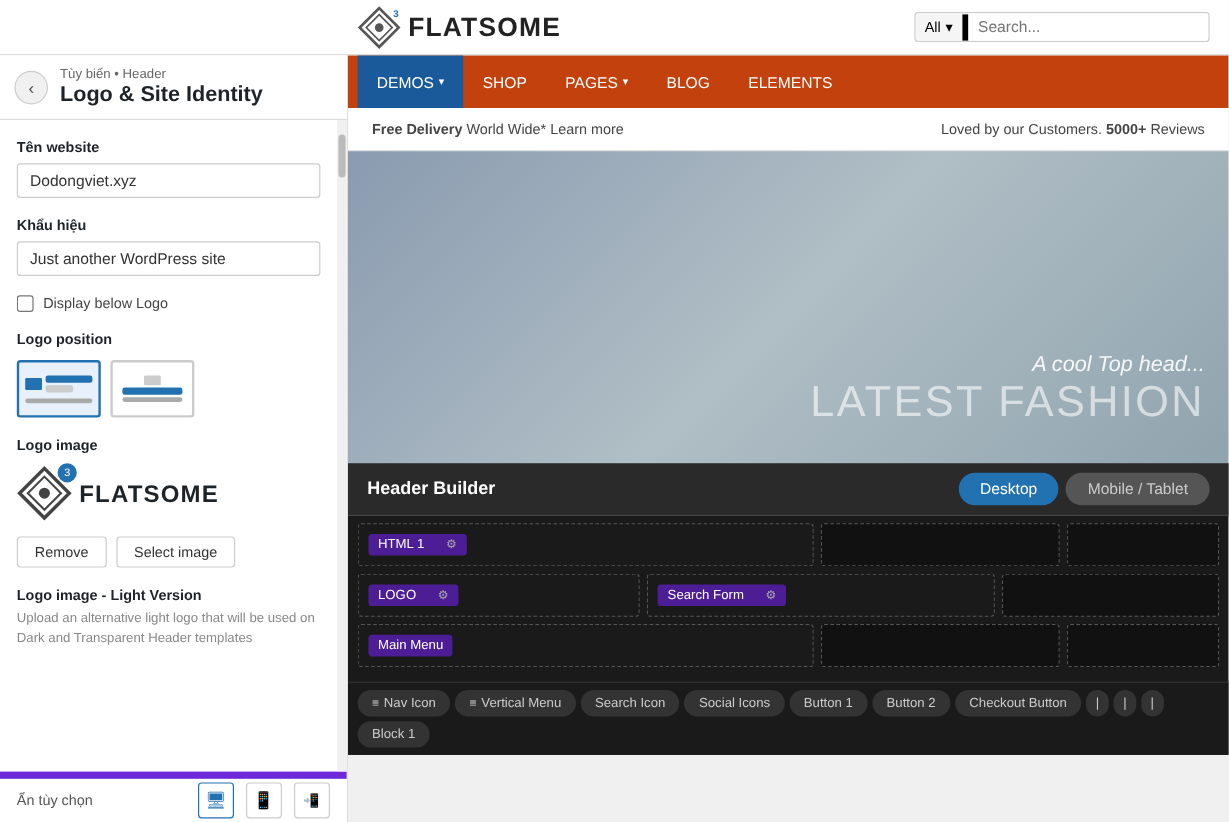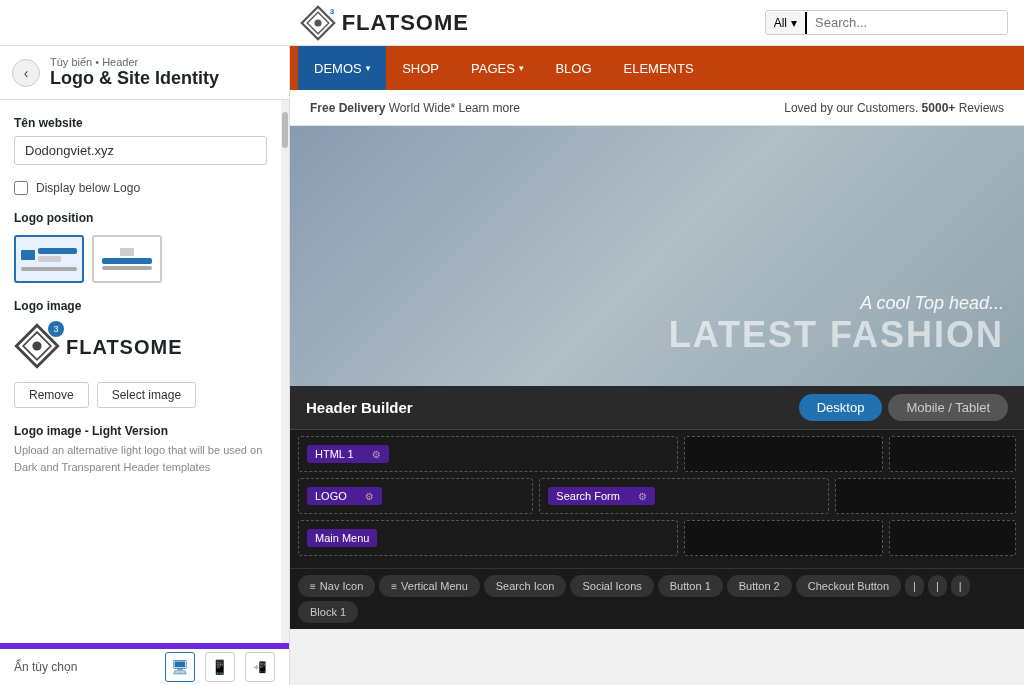--- a/index.html
+++ b/index.html
@@ -4,21 +4,21 @@
   <style>
     * { box-sizing: border-box; margin: 0; padding: 0; }
     body { font-family: -apple-system, BlinkMacSystemFont, 'Segoe UI', Arial, sans-serif; font-size: 13px; background: #f0f0f1; display: flex; flex-direction: column; height: 685px; overflow: hidden; }
 
     
     .top-bar { display: flex; align-items: center; background: #fff; height: 46px; padding: 0 16px; border-bottom: 1px solid #ddd; gap: 12px; flex-shrink: 0; }
     .top-bar-logo { display: flex; align-items: center; gap: 6px; flex: 1; justify-content: center; }
     .logo-diamond { width: 36px; height: 36px; }
     .logo-text { font-size: 22px; font-weight: 700; letter-spacing: 1px; color: #222; }
     .search-area { display: flex; align-items: center; gap: 0; border: 1px solid #ccc; border-radius: 3px; overflow: hidden; }
-    .search-dropdown { padding: 4px 8px; background: #f5f5f5; border-right: 2px solid #000000; font-size: 12px; cursor: pointer; display: flex; align-items: center; gap: 4px; }
+    .search-dropdown { padding: 4px 8px; background: #f5f5f5; border-right: 5px solid #000000; font-size: 12px; cursor: pointer; display: flex; align-items: center; gap: 4px; }
     .search-input { border: none; outline: none; padding: 4px 8px; font-size: 13px; width: 200px; }
 
     
     .main-layout { display: flex; flex: 1; overflow: hidden; }
 
     
     .sidebar { width: 290px; background: #fff; border-right: 1px solid #ddd; display: flex; flex-direction: column; overflow: hidden; flex-shrink: 0; }
     .sidebar-header { display: flex; align-items: center; gap: 10px; padding: 10px 12px; border-bottom: 1px solid #ddd; background: #fff; flex-shrink: 0; }
     .sidebar-back-btn { width: 28px; height: 28px; border-radius: 50%; background: #f0f0f1; border: 1px solid #ccc; cursor: pointer; display: flex; align-items: center; justify-content: center; font-size: 14px; color: #444; }
     .sidebar-breadcrumb { font-size: 11px; color: #666; }
@@ -59,21 +59,21 @@
     .nav-item.active { background: #1a5a9a; }
     .caret { font-size: 9px; }
 
     
     .promo-bar { background: #fff; display: flex; align-items: center; justify-content: space-between; padding: 0 20px; height: 36px; font-size: 12px; color: #444; border-bottom: 1px solid #e0e0e0; flex-shrink: 0; }
 
     
     .hero-area { background: linear-gradient(135deg, #8a9bb0 0%, #b0bec5 50%, #90a4ae 100%); flex: 1; position: relative; overflow: hidden; min-height: 160px; max-height: 260px; }
     .hero-text-bottom { position: absolute; bottom: 30px; right: 20px; color: #fff; text-align: right; }
     .hero-text-cool { font-style: italic; font-size: 18px; opacity: 0.9; }
-    .hero-text-main { font-size: 36px; font-weight: 700; letter-spacing: 2px; opacity: 0.6; text-transform: uppercase; }
+    .hero-text-main { font-size: 36px; font-weight: 400; letter-spacing: 2px; opacity: 0.6; text-transform: uppercase; }
 
     
     .header-builder { background: #1a1a1a; flex-shrink: 0; }
     .header-builder-bar { display: flex; align-items: center; justify-content: space-between; padding: 8px 16px; background: #2a2a2a; border-bottom: 1px solid #444; }
     .header-builder-title { color: #fff; font-size: 15px; font-weight: 600; }
     .builder-buttons { display: flex; gap: 6px; }
     .btn-desktop { background: #2271b1; color: #fff; border: none; border-radius: 20px; padding: 6px 18px; font-size: 13px; cursor: pointer; font-weight: 500; }
     .btn-mobile { background: #555; color: #ccc; border: none; border-radius: 20px; padding: 6px 18px; font-size: 13px; cursor: pointer; text-align: center; }
 
     
@@ -135,20 +135,24 @@
       </div>
     </div>
     <div style="position:relative; display:flex; flex:1; overflow:hidden;">
       <div class="sidebar-scrollable">
 
         <div class="field-group">
           <label class="field-label">Tên website</label>
           <input class="field-input" type="text" value="Dodongviet.xyz" style="">
         </div>
 
+        <div class="field-group">
+          <label class="field-label">Khẩu hiệu</label>
+          <input class="field-input" type="text" value="Just another WordPress site" style="">
+        </div>
 
         <div class="checkbox-row">
           <input type="checkbox" id="dispBelow" style="">
           <label class="checkbox-label" for="dispBelow">Display below Logo</label>
         </div>
 
         <div class="field-group">
           <span class="section-label">Logo position</span>
           <div class="logo-position-row">
             <div class="pos-option active">

